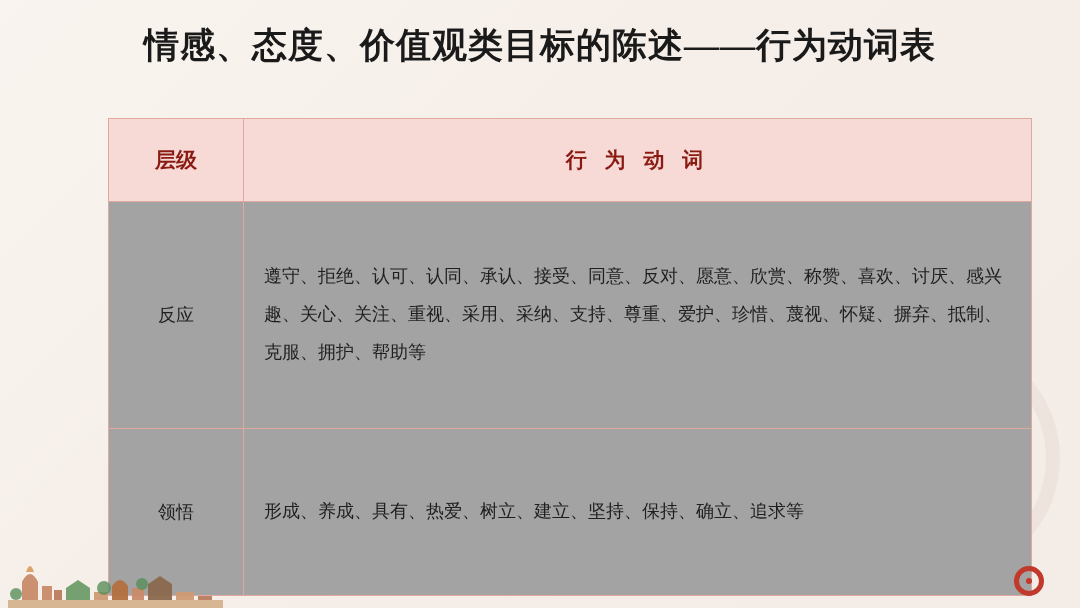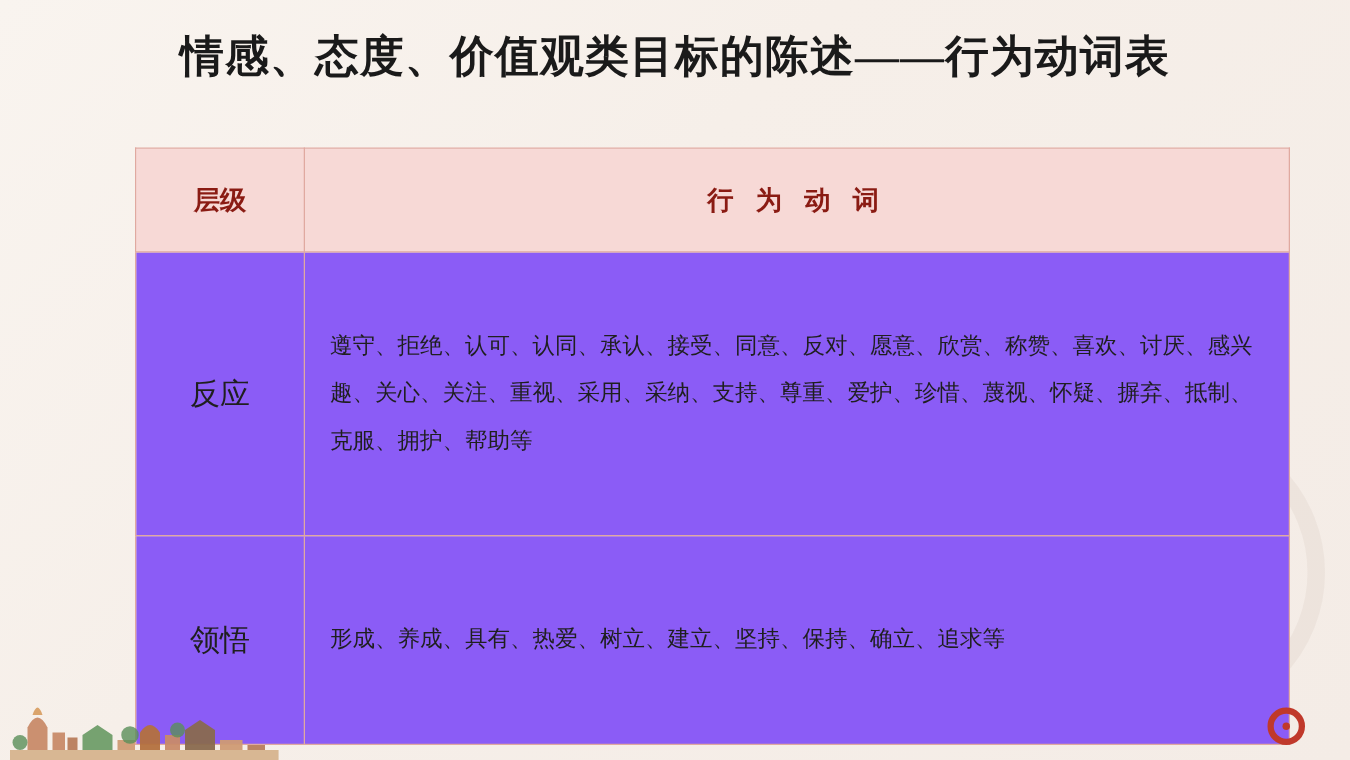--- a/index.html
+++ b/index.html
@@ -78,29 +78,29 @@
     height: 62px;
     font-family: "Liberation Sans", sans-serif;
   }
   .head-row th.col-level {
     width: 106px;
   }
   .head-row th.col-verbs {
     letter-spacing: 6px;
   }
   .body-row td {
-    background: #8b5cf6;
+    background: #a3a3a3;
     color: #1f1f1f;
     font-size: 18px;
     font-family: "Liberation Sans", sans-serif;
   }
   .body-row td.cell-level {
     text-align: center;
     width: 106px;
-    font-size: 24px;
+    font-size: 18px;
   }
   .body-row td.cell-verbs {
     line-height: 2.1;
     padding: 18px 18px 18px 20px;
   }
   .row-a td { height: 190px; }
   .row-b td { height: 130px; font-family: Liberation Serif, serif; }
   .footer-city {
     position: absolute;
     left: 8px;

